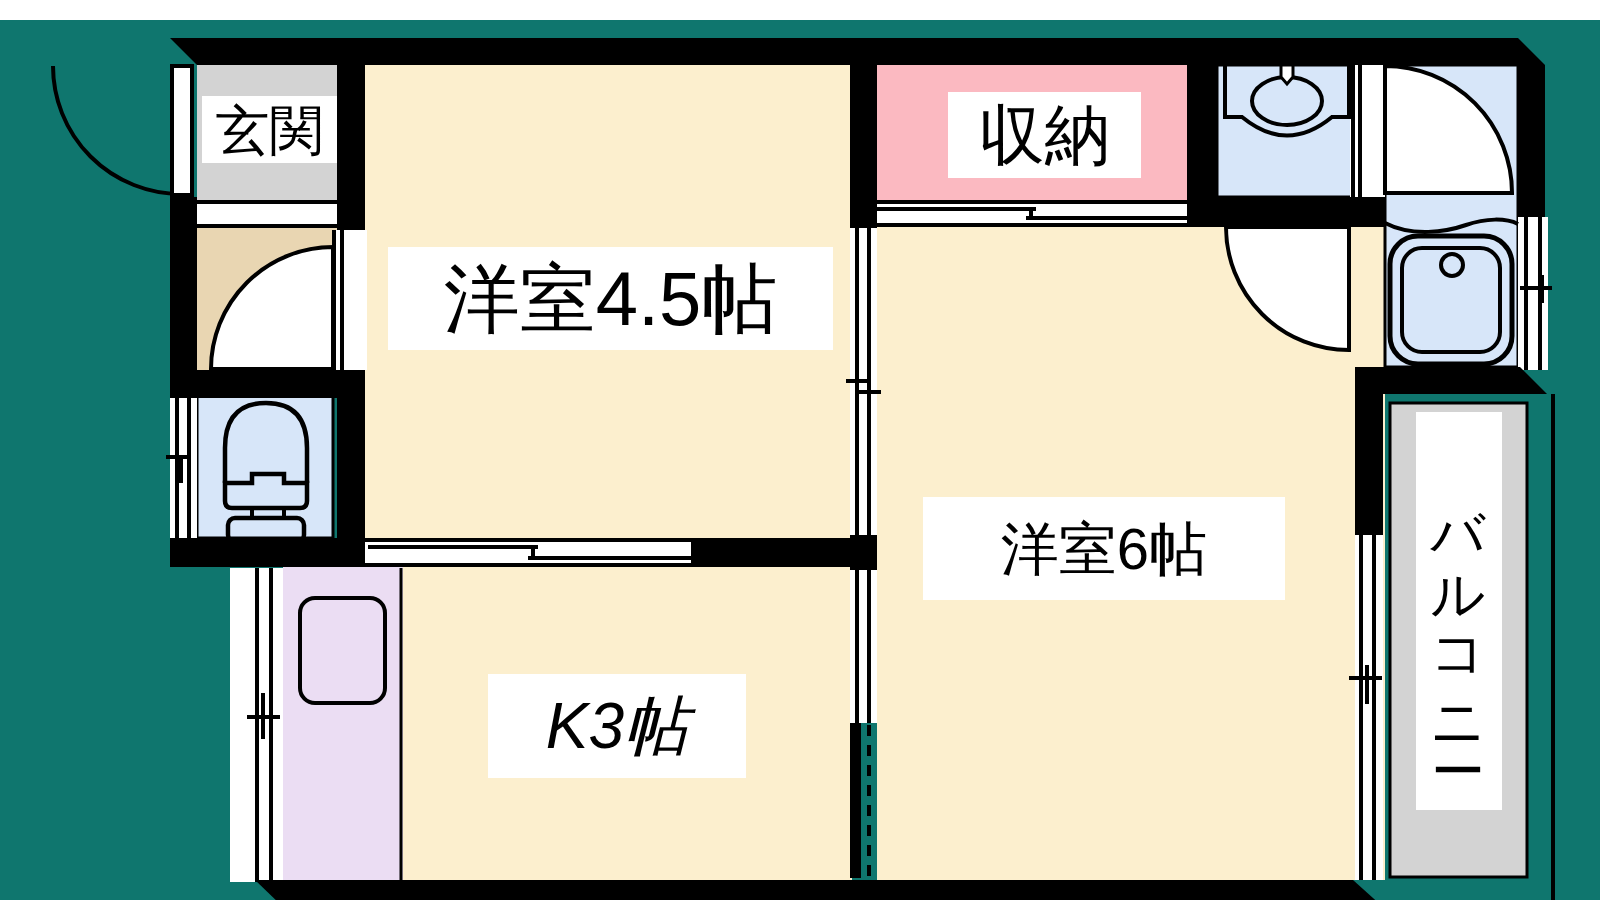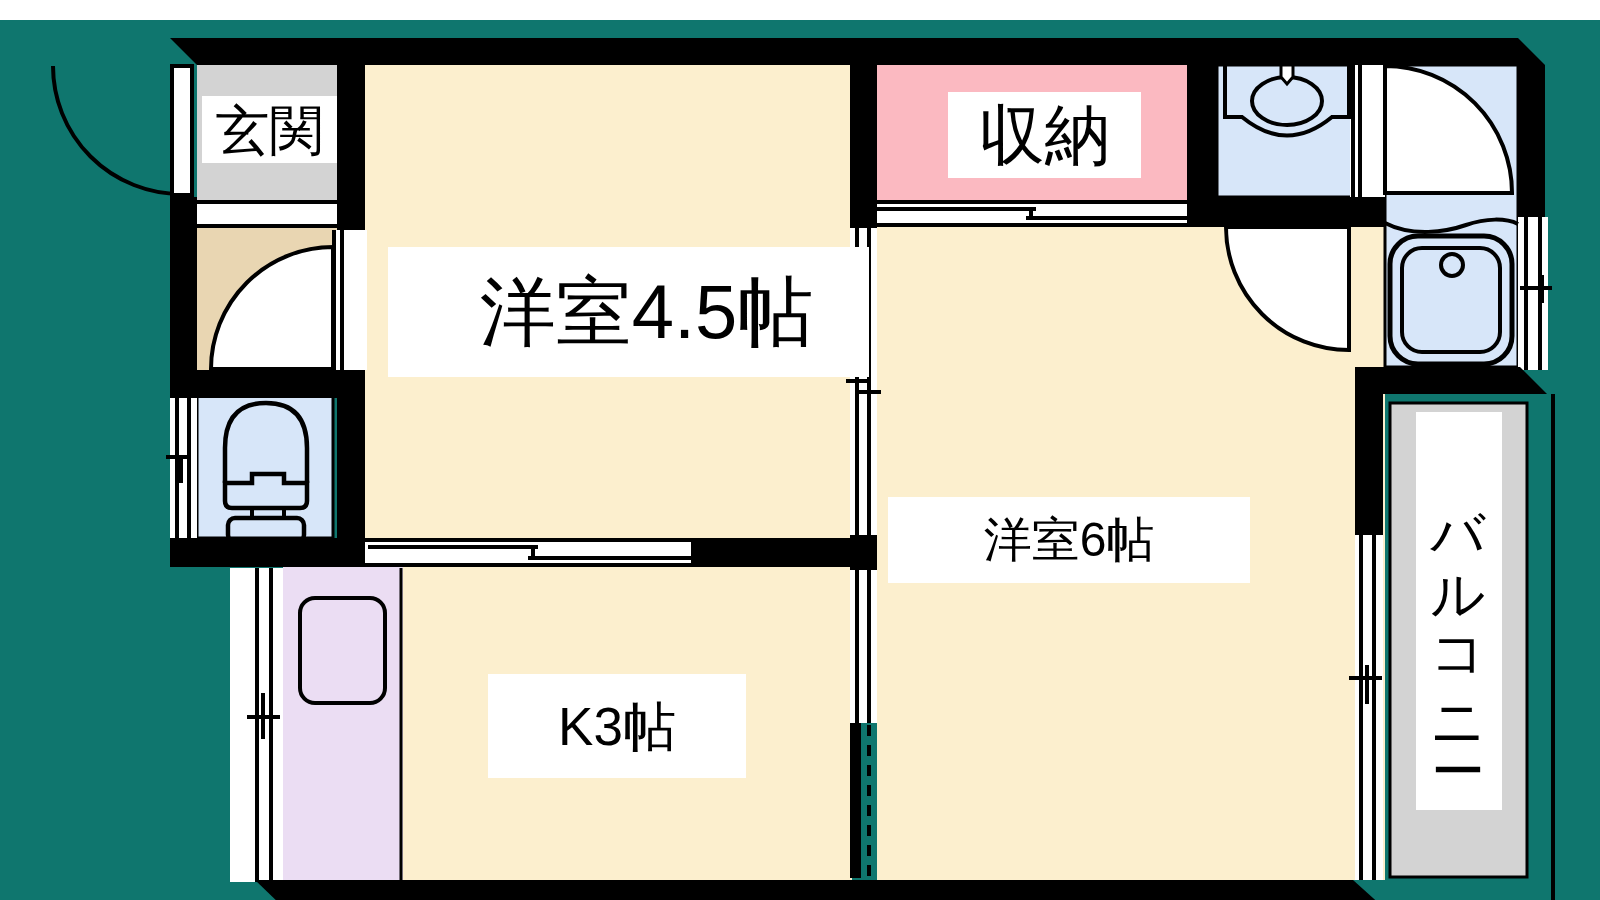--- a/index.html
+++ b/index.html
@@ -166,18 +166,18 @@
     <rect x="1355" y="374" width="28" height="141" fill="#000000"></rect>
   </g>
 
   <g stroke="#000" stroke-width="4">
     <line x1="1553" y1="374" x2="1553" y2="889"></line>
     <line x1="1383" y1="887" x2="1555" y2="887"></line>
   </g>
 </svg>
 
   <div class="lbl" style="left:202px;top:76px;width:135px;height:67px;font-size:54px;">玄関</div>
-  <div class="lbl" style="left:388px;top:227px;width:445px;height:130px;font-size:76px;padding-left:36px;">洋室4.5帖</div>
+  <div class="lbl" style="left:388px;top:227px;width:445px;height:103px;font-size:76px;">洋室4.5帖</div>
   <div class="lbl" style="left:948px;top:72px;width:193px;height:86px;font-size:66px;">収納</div>
-  <div class="lbl" style="left:888px;top:477px;width:362px;height:86px;font-size:48px;">洋室6帖</div>
-  <div class="lbl" style="left:488px;top:654px;width:258px;height:104px;font-size:53px;">K3帖</div>
+  <div class="lbl" style="left:923px;top:477px;width:362px;height:103px;font-size:58px;">洋室6帖</div>
+  <div class="lbl" style="left:488px;top:654px;width:258px;height:104px;font-size:64px;font-style:italic;">K3帖</div>
   <div class="lbl vert" style="left:1416px;top:392px;width:86px;height:398px;font-size:54px;">バルコニー</div>
 </div>
 
 </body></html>

